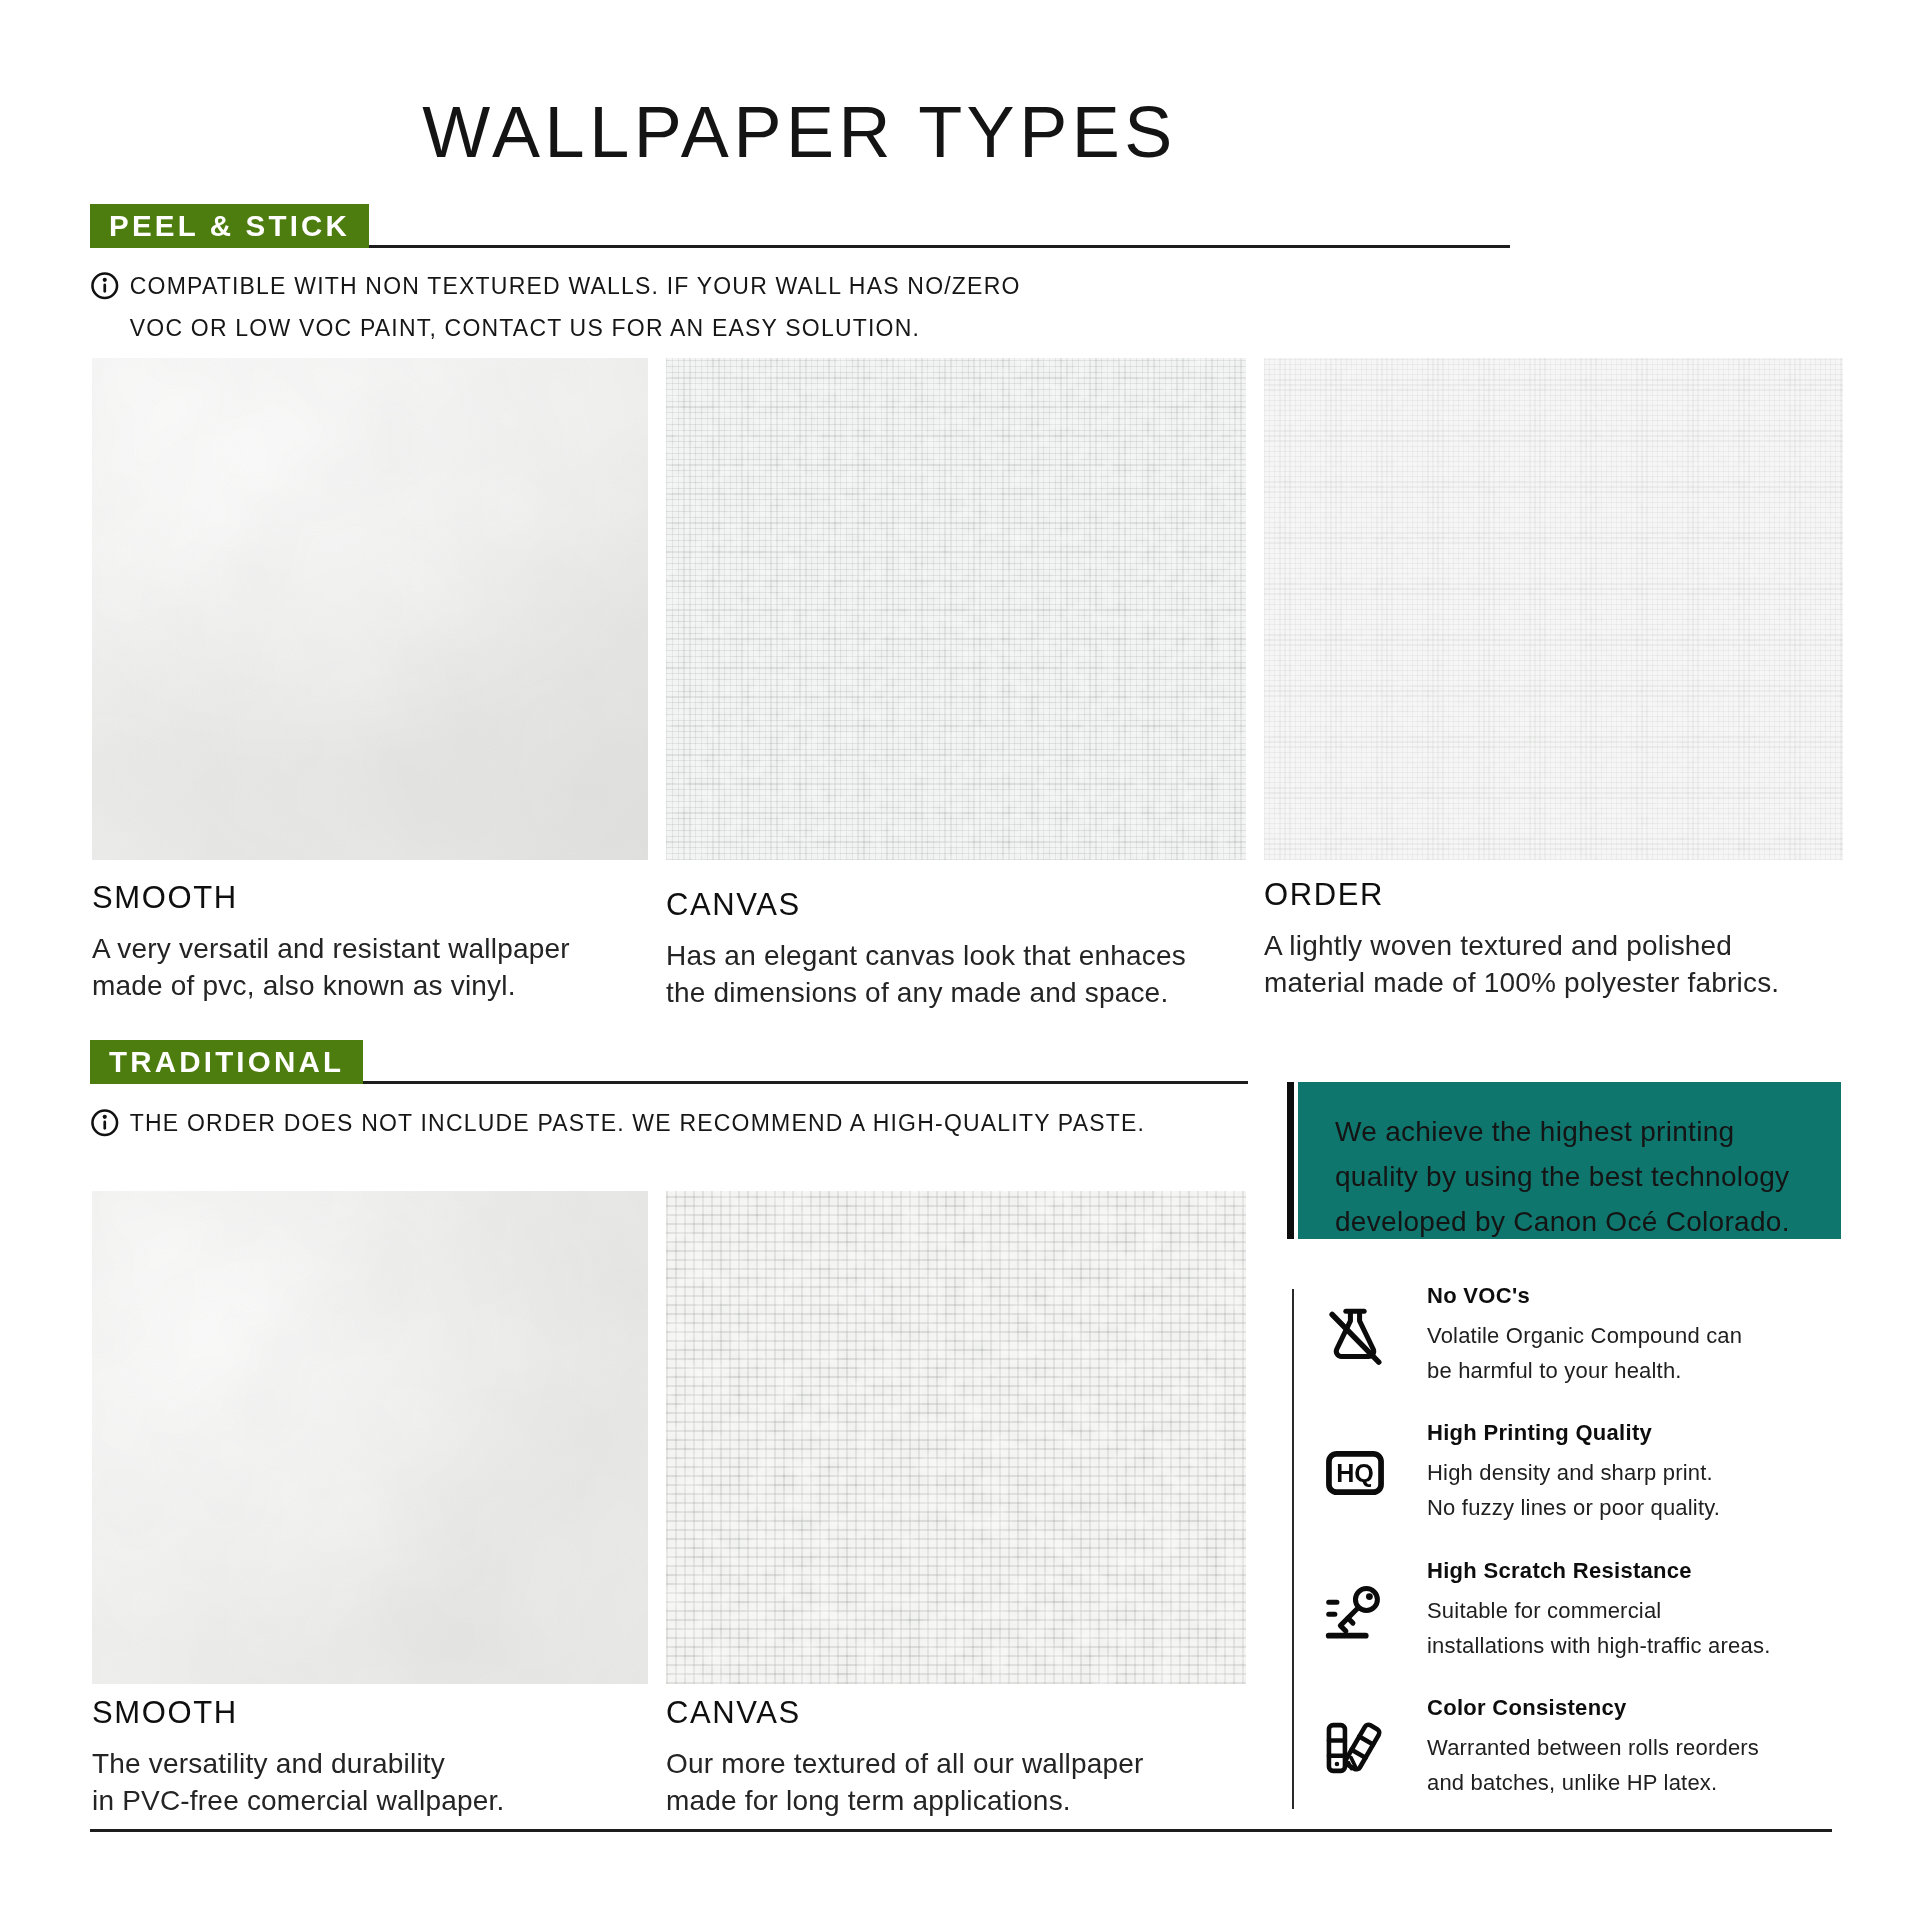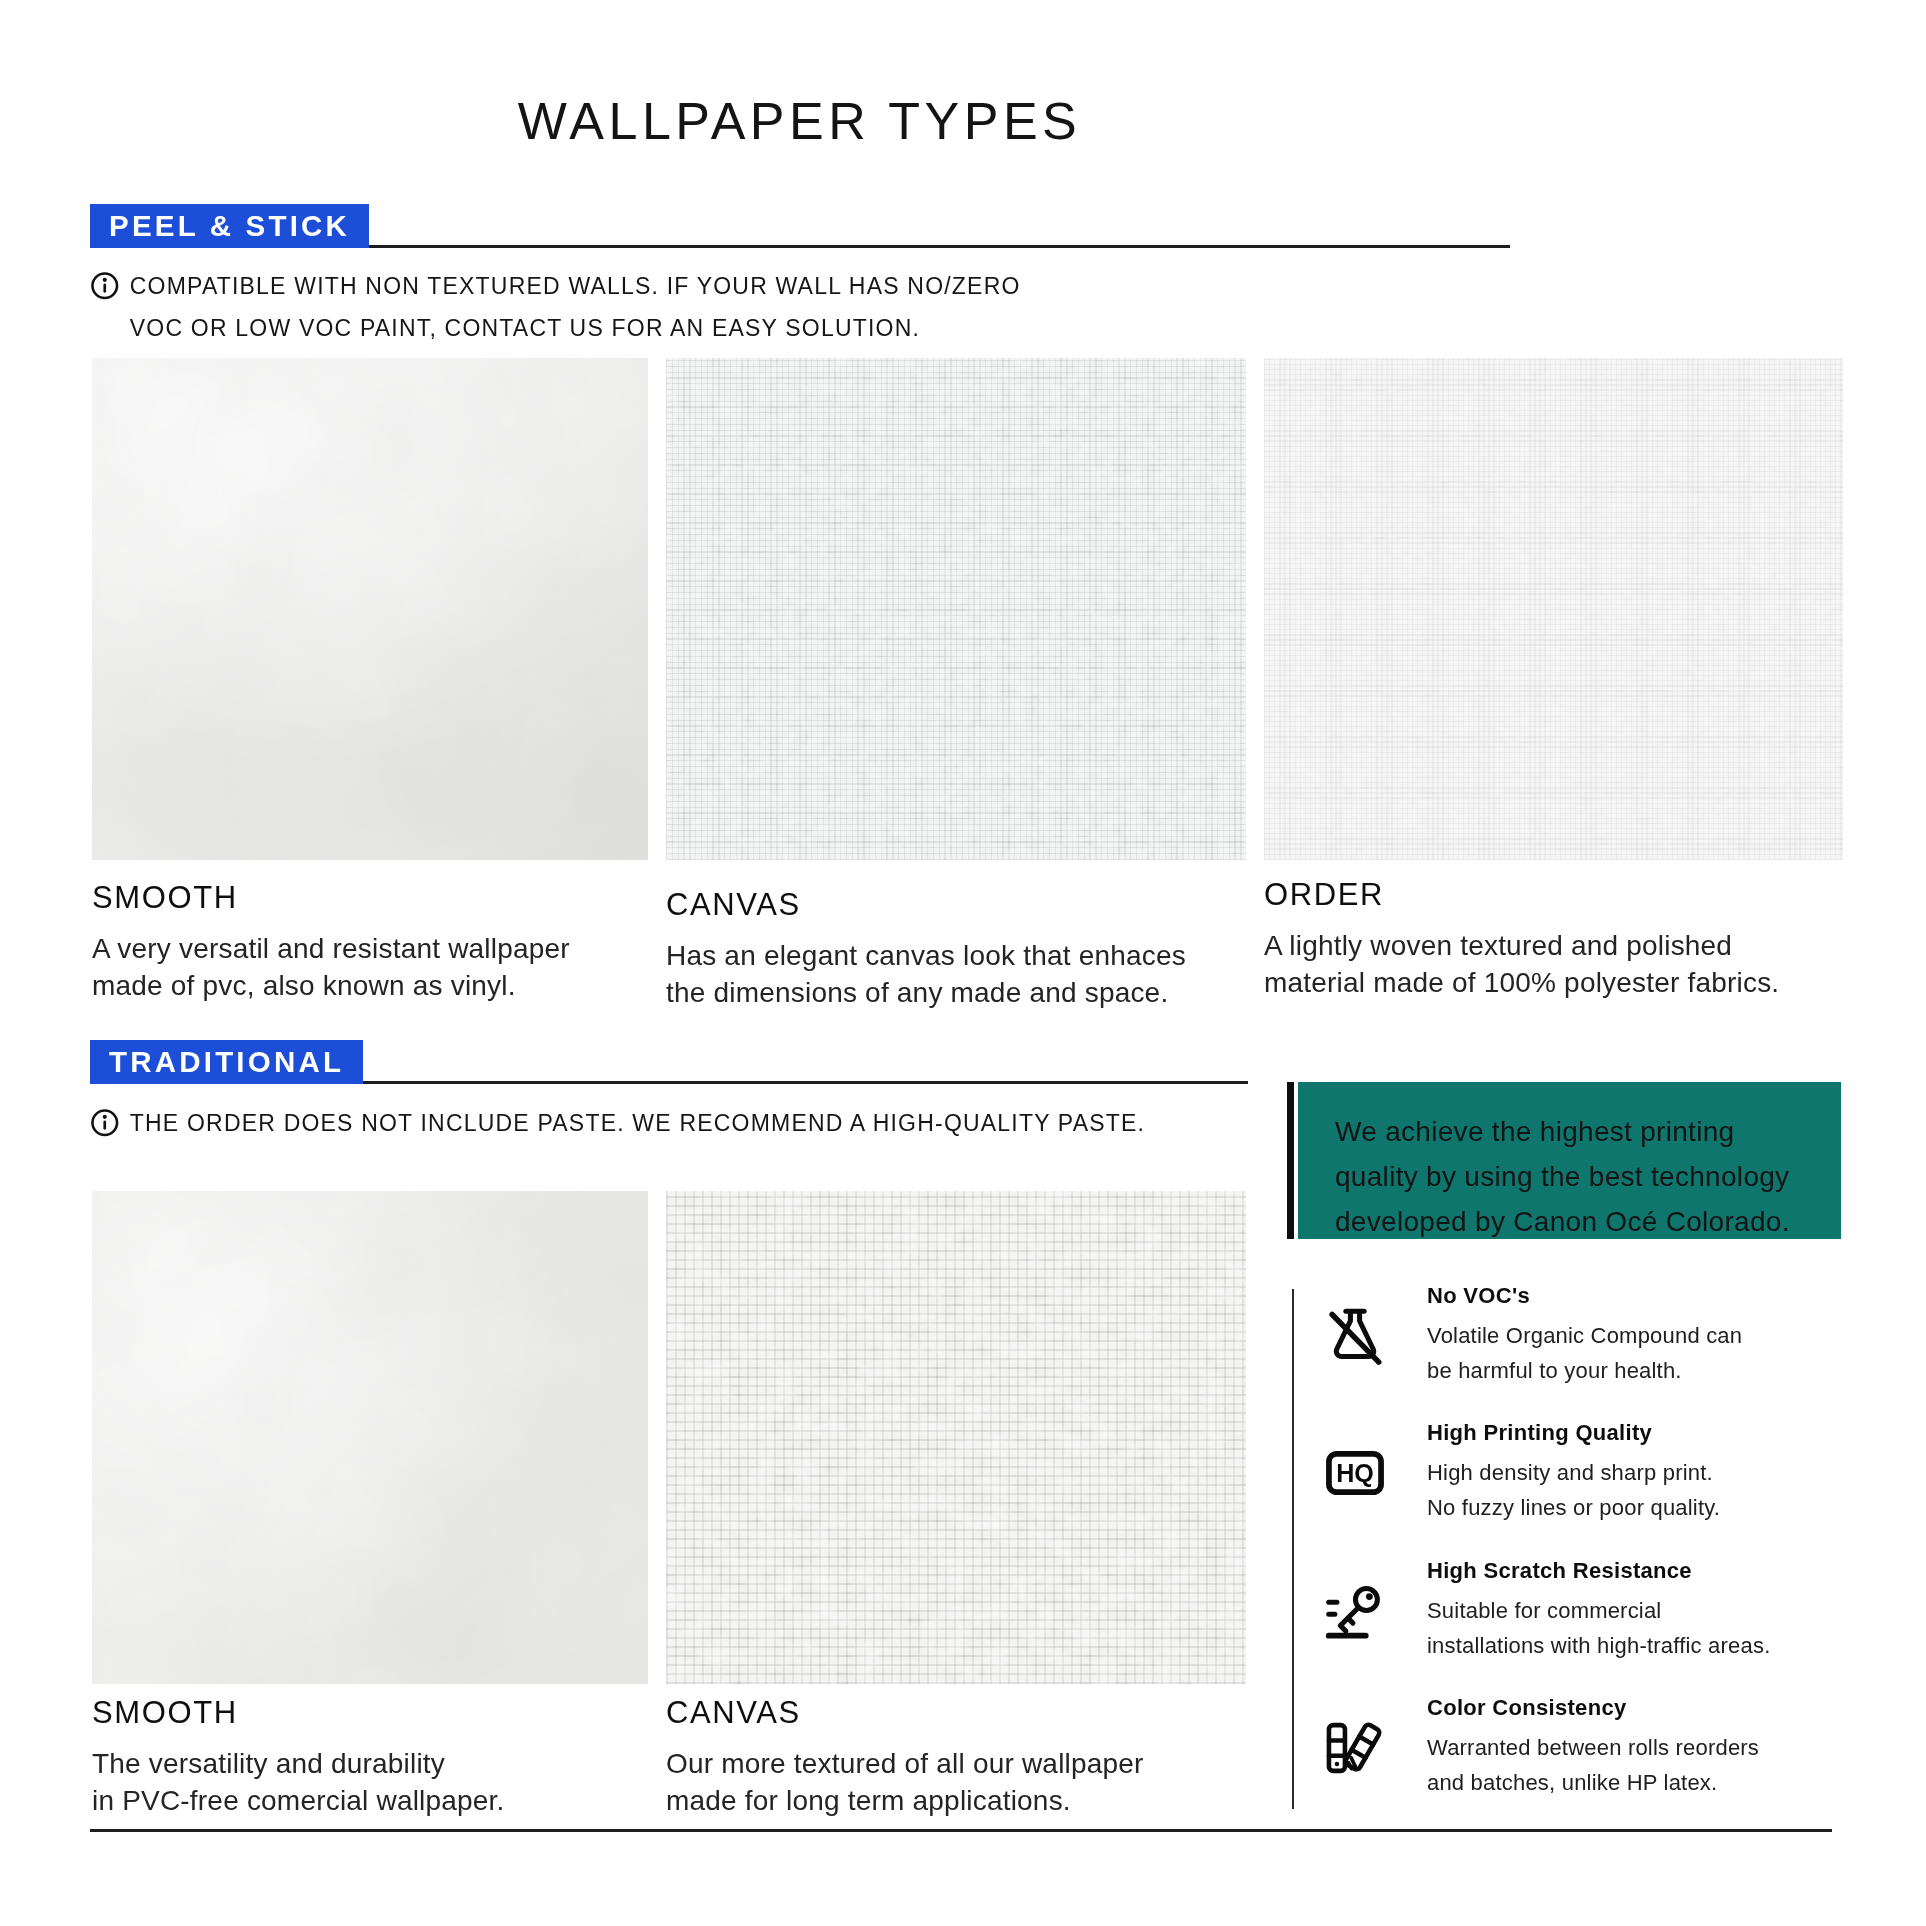--- a/index.html
+++ b/index.html
@@ -3,24 +3,24 @@
 <meta charset="utf-8">
 <style>
   html,body{margin:0;padding:0;background:#ffffff;}
   body{width:1926px;height:1926px;position:relative;overflow:hidden;
        font-family:"Liberation Sans",sans-serif;color:#161616;
        -webkit-font-smoothing:antialiased;}
   .abs{position:absolute;}
 
   
   .page-title{left:0;top:91px;width:1599px;text-align:center;
-    font-size:52px;font-weight:400;letter-spacing:4.5px;color:#141414;}
-
-  
-  .label-box{background:#1d4ed8;color:#ffffff;height:44px;
+    font-size:72px;font-weight:400;letter-spacing:4.5px;color:#141414;}
+
+  
+  .label-box{background:#4d7c0f;color:#ffffff;height:44px;
     display:inline-flex;align-items:center;padding:0 19px;
     font-size:29.5px;font-weight:700;letter-spacing:3.2px;box-sizing:border-box;}
   .rule{background:#1d1d1d;height:3.2px;}
 
   
   .note{display:flex;align-items:flex-start;}
   .note-text{font-size:23px;letter-spacing:1.2px;line-height:42px;
     color:#161616;white-space:pre-line;font-weight:400;}
   .info-ic{width:29.5px;height:29.5px;flex:0 0 29.5px;margin:5.8px 10.3px 0 0;color:#111;}
   .info-ic svg{width:100%;height:100%;display:block;}

